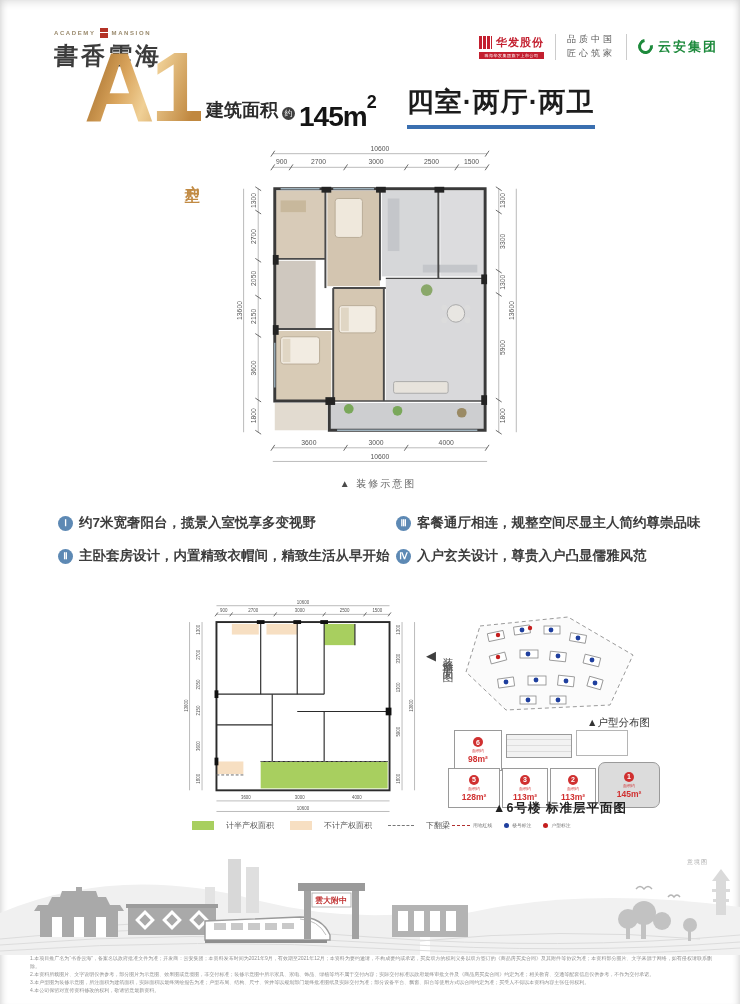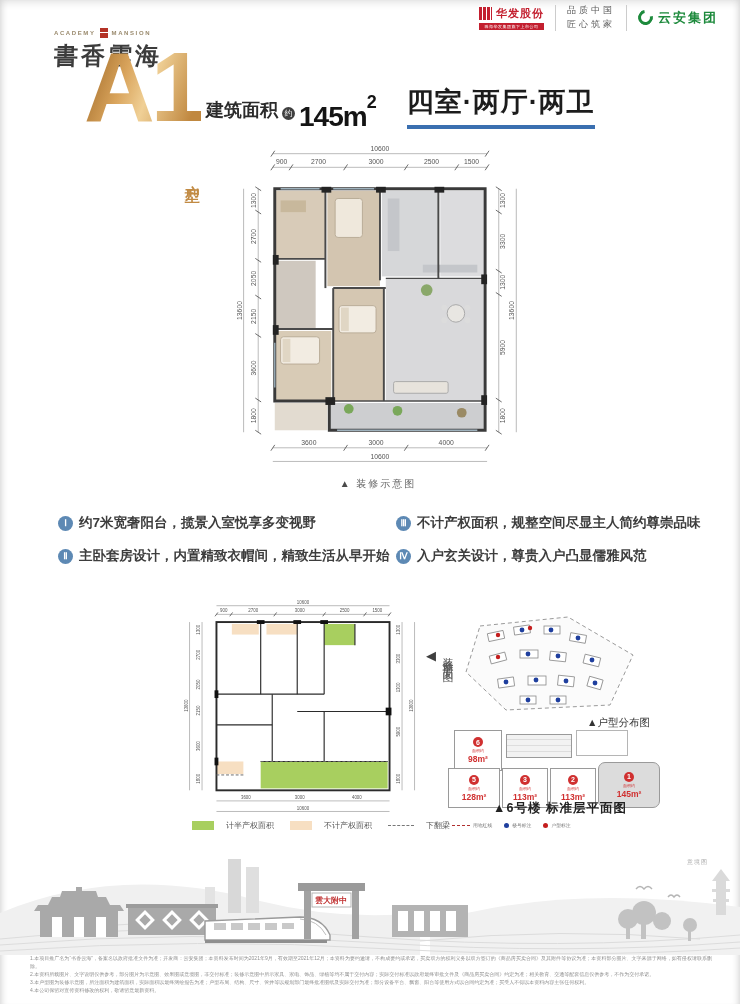--- a/index.html
+++ b/index.html
@@ -7,21 +7,21 @@
   .page { position:relative; width:740px; height:1004px; margin:0 auto; background:#ffffff; overflow:hidden;
           box-shadow: inset 7px 0 7px -6px #cfcfcf, inset -7px 0 7px -6px #cfcfcf, inset 0 9px 8px -7px #dedede; }
 
   
   .brand-left { position:absolute; left:54px; top:28px; }
   .brand-en { display:flex; align-items:center; gap:4px; font-size:6px; letter-spacing:1.6px; color:#9a8a6d; font-weight:700; }
   .seal { width:8px; height:10px; background:#b43226; display:inline-block;
           background-image:linear-gradient(#b43226 45%, #fff 45%, #fff 55%, #b43226 55%); }
   .brand-cn { margin-top:2px; font-family:"DejaVu Serif",serif; font-size:24px; font-weight:700; color:#3c3c3c; letter-spacing:3px; transform:skewX(-2deg); }
 
-  .brand-right { position:absolute; right:22px; top:4px; display:flex; align-items:center; gap:11px; }
+  .brand-right { position:absolute; right:22px; top:33px; display:flex; align-items:center; gap:11px; }
   .huafa { text-align:center; }
   .huafa-row { display:flex; align-items:center; gap:4px; }
   .huafa-icon { width:13px; height:13px; background:#c31f2f;
                 background-image:repeating-linear-gradient(90deg,#c31f2f 0 3px,#fff 3px 4px); }
   .huafa-name { color:#c31f2f; font-weight:700; font-size:11px; letter-spacing:1px; }
   .huafa-sub { margin-top:2px; background:#c31f2f; color:#fff; font-size:4px; letter-spacing:.5px; padding:1px 2px; white-space:nowrap; }
   .vdiv { width:1px; height:26px; background:#cccccc; }
   .tagline { font-size:9px; color:#5a5a5a; letter-spacing:3px; line-height:1.5; font-weight:400; }
   .yunan { display:flex; align-items:center; gap:5px; }
   .yunan-icon { width:15px; height:15px; border:3px solid #1d8a3c; border-radius:50%; border-top-color:transparent; transform:rotate(35deg); }
@@ -275,21 +275,21 @@
     <span>装修示意图</span>
   </div>
 
   <div class="features">
     <div class="feat">
       <span class="badge">Ⅰ</span>
       <span>约7米宽奢阳台，揽景入室悦享多变视野</span>
     </div>
     <div class="feat">
       <span class="badge">Ⅲ</span>
-      <span>不计产权面积，规整空间尽显主人简约尊崇品味</span>
+      <span>客餐通厅相连，规整空间尽显主人简约尊崇品味</span>
     </div>
     <div class="feat">
       <span class="badge">Ⅱ</span>
       <span>主卧套房设计，内置精致衣帽间，精致生活从早开始</span>
     </div>
     <div class="feat">
       <span class="badge">Ⅳ</span>
       <span>入户玄关设计，尊贵入户凸显儒雅风范</span>
     </div>
   </div>

